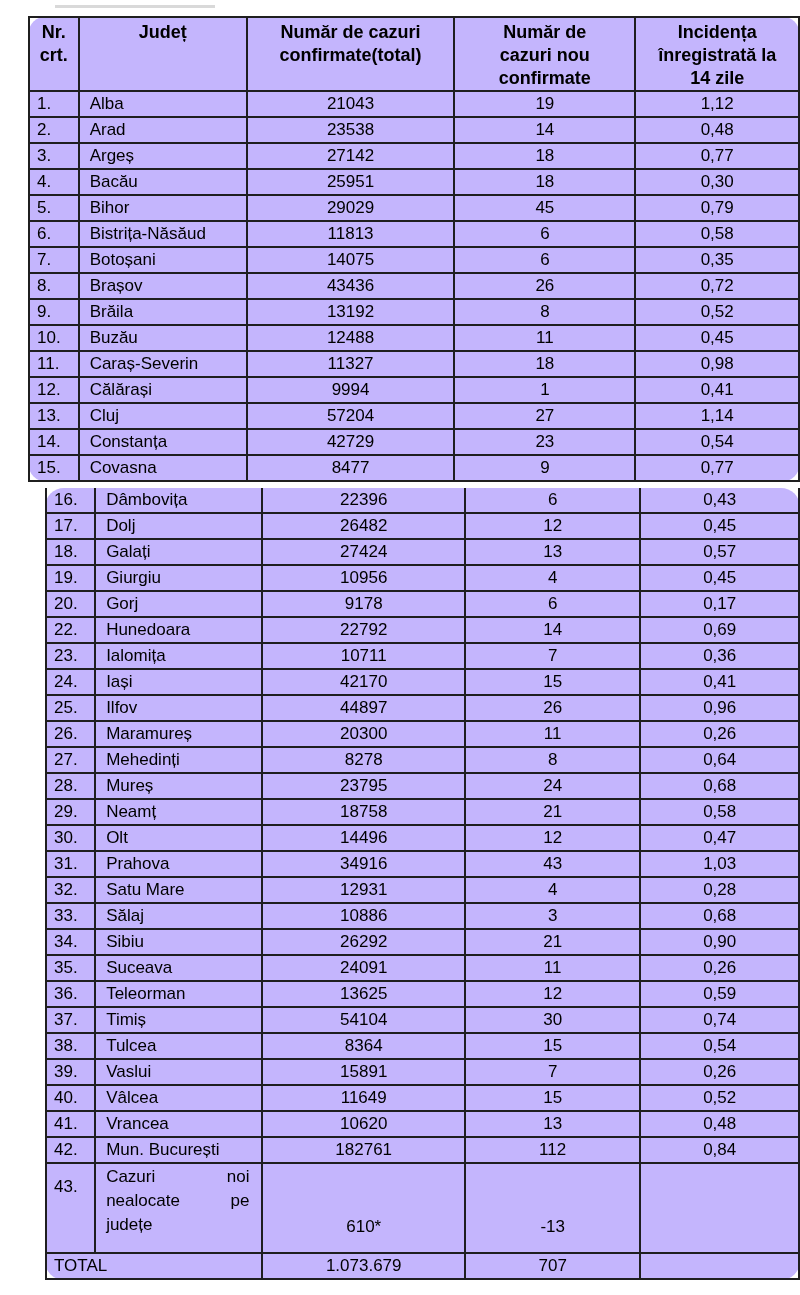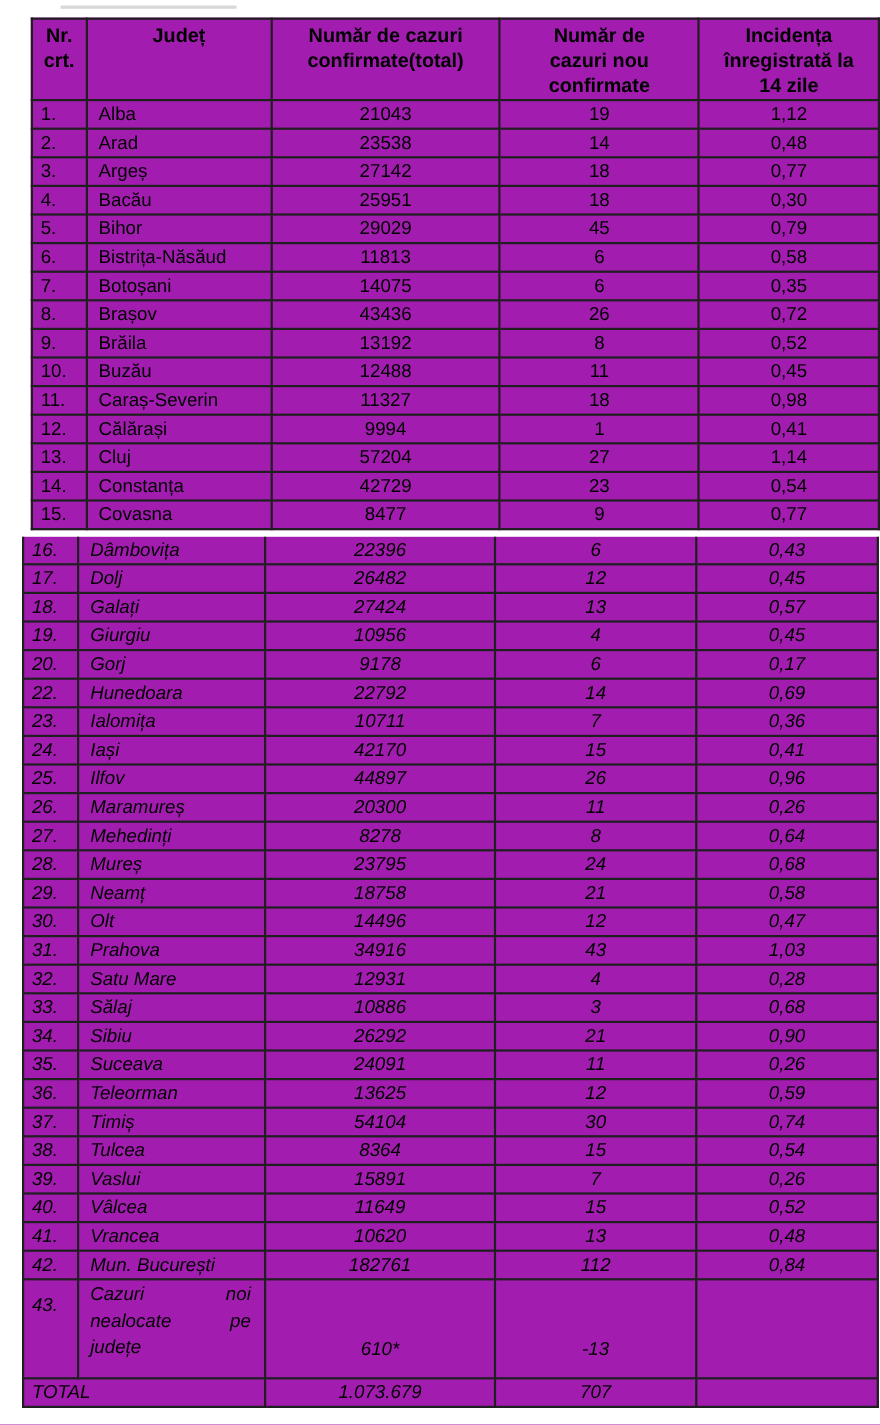--- a/index.html
+++ b/index.html
@@ -20,24 +20,25 @@
     left: 55px;
     top: 5px;
     width: 160px;
     height: 3px;
     background: #d9d9d9;
   }
   table {
     position: absolute;
     border-collapse: collapse;
     table-layout: fixed;
-    background: #a21caf;
+    background: #c4b5fd;
+    border-radius: 19px;
   }
   #t1 { left: 28px; top: 16px; }
-  #t2 { left: 20px; top: 488px; font-style: italic; }
+  #t2 { left: 45px; top: 488px; }
   col.c-nr   { width: 50px; }
   col.c-jud  { width: 170px; }
   col.c-tot  { width: 209px; }
   col.c-nou  { width: 183px; }
   col.c-inc  { width: 165px; }
   th, td {
     border: 2px solid #1f1f1f;
     font-size: 17px;
     overflow: hidden;
   }

